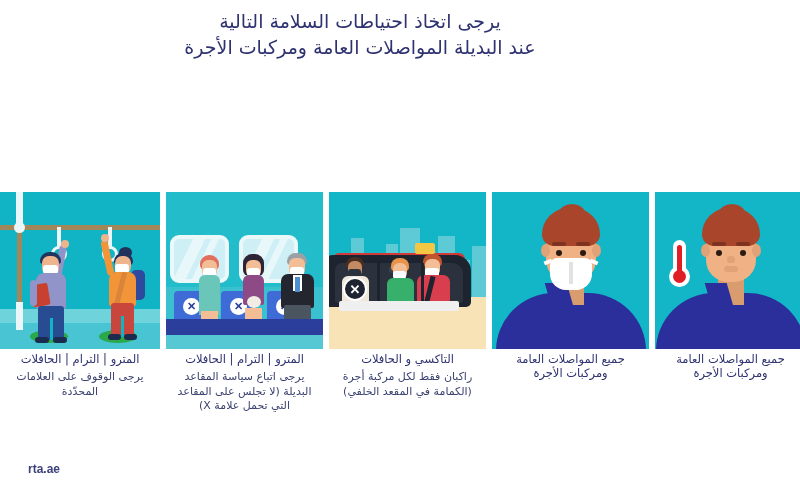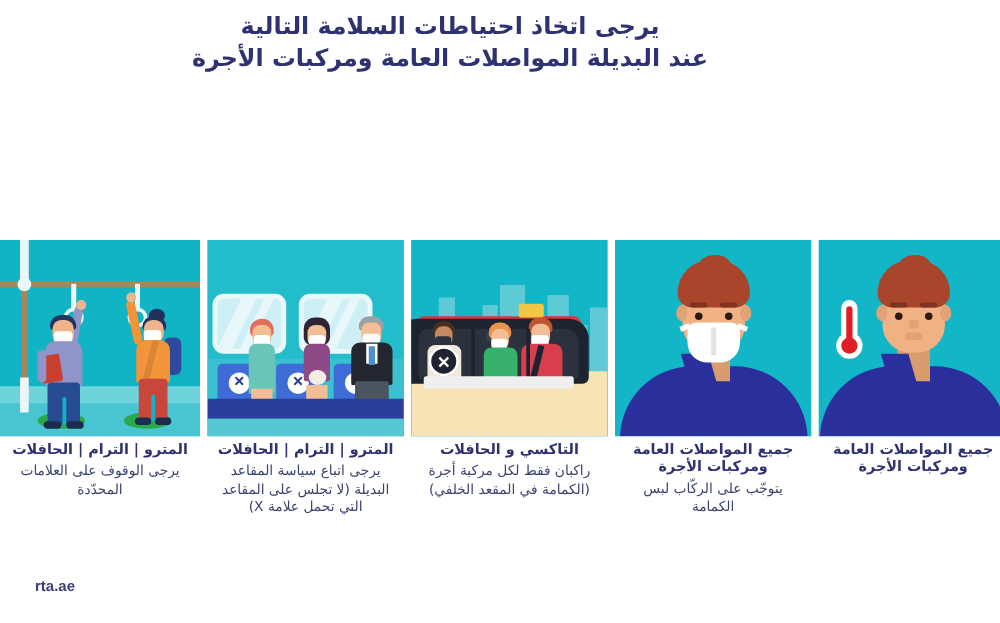--- a/index.html
+++ b/index.html
@@ -20,21 +20,21 @@
     position: absolute; left: 0; top: 0;
     width: 800px; height: 96px;
   }
   #header-title {
     position: absolute;
     left: 120px; top: 8px;
     width: 480px;
     text-align: center;
     direction: rtl;
     color: #2E3270;
-    font-weight: bold;
+    font-weight: normal;
     font-size: 19px;
     line-height: 26px;
     letter-spacing: 0px;
   }
   #header-title .ln { display: block; white-space: nowrap; }
 
   
   #rta-logo {
     position: absolute;
     right: 12px; top: 4px;
@@ -86,21 +86,21 @@
     padding: 0 8px;
     color: #2E3270;
     flex: 0 0 auto;
   }
   .caption.c1 { width: 160px; }
   .caption.c2 { width: 157px; }
   .caption.c3 { width: 157px; }
   .caption.c4 { width: 157px; }
   .caption.c5 { width: 151px; }
   .cap-title {
-    font-weight: bold;
+    font-weight: normal;
     font-size: 11.5px;
     line-height: 14px;
     color: #2E3270;
     margin-bottom: 4px;
   }
   .cap-body {
     font-size: 11px;
     line-height: 14.5px;
     color: #3B4270;
   }
@@ -656,21 +656,20 @@
     <div class="caption c2">
       <div class="cap-title">المترو | الترام | الحافلات</div>
       <div class="cap-body">يرجى اتباع سياسة المقاعد البديلة (لا تجلس على المقاعد التي تحمل علامة X)</div>
     </div>
     <div class="caption c3">
       <div class="cap-title">التاكسي و الحافلات</div>
       <div class="cap-body">راكبان فقط لكل مركبة أجرة (الكمامة في المقعد الخلفي)</div>
     </div>
     <div class="caption c4">
       <div class="cap-title">جميع المواصلات العامة ومركبات الأجرة</div>
-      <div class="cap-body">يتوجّب على الركّاب لبس الكمامة</div>
     </div>
     <div class="caption c5">
       <div class="cap-title">جميع المواصلات العامة ومركبات الأجرة</div>
     </div>
   </div>
 
   <div id="footer-url">rta.ae</div>
 
 </div>
 

